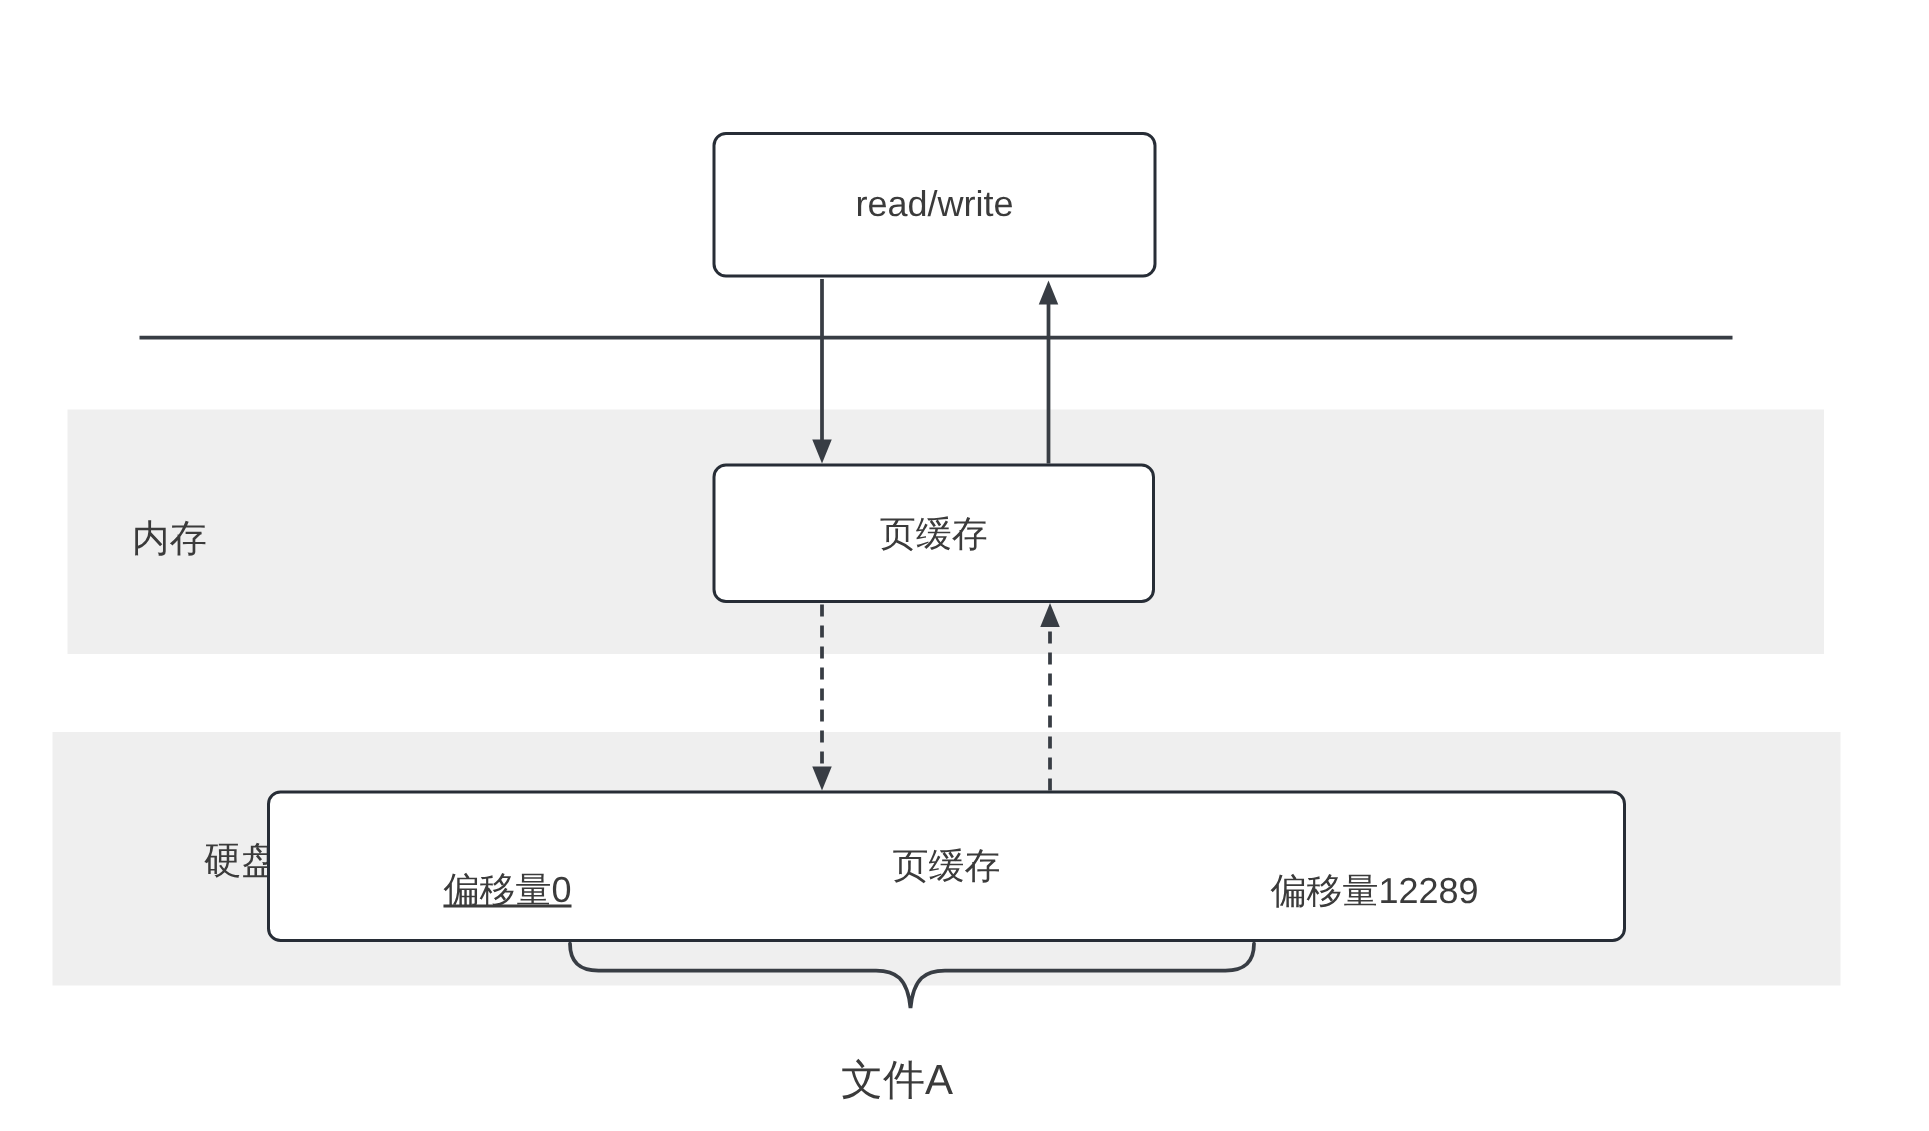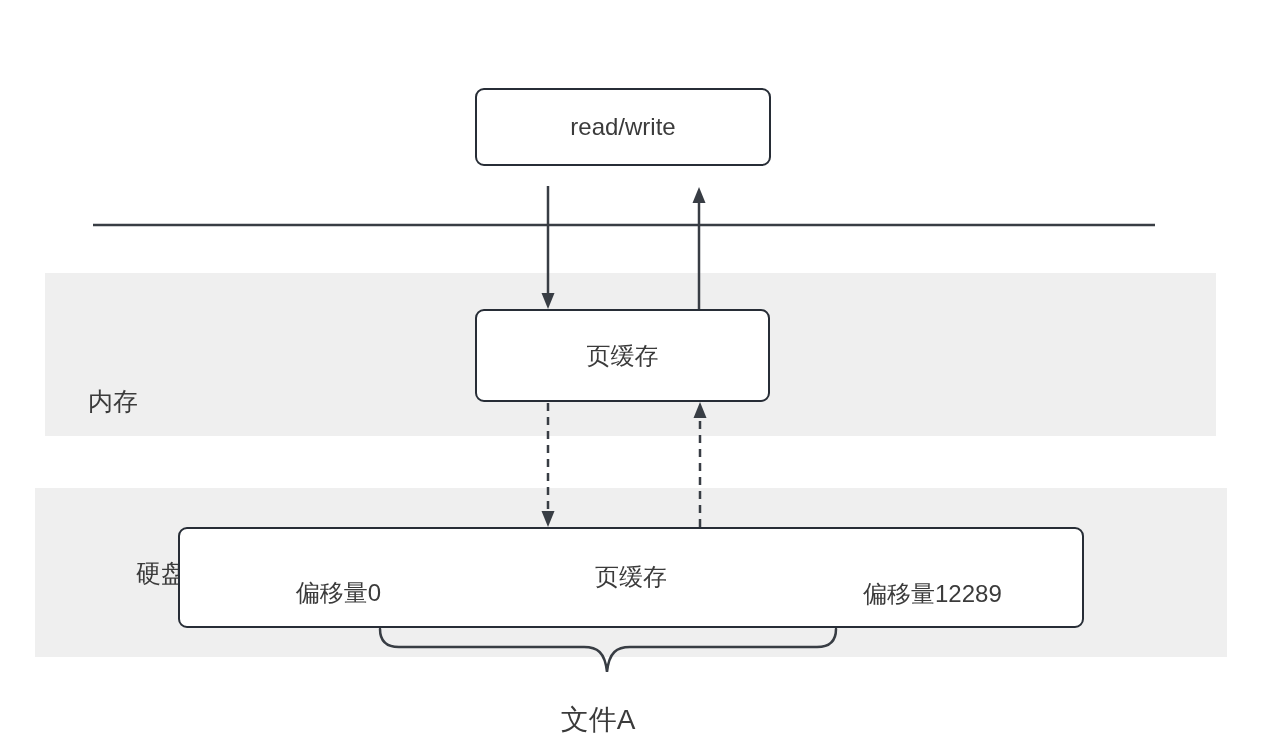--- a/index.html
+++ b/index.html
@@ -22,48 +22,48 @@
   }
   .band-memory { left: 45px;  top: 273px; width: 1171px; height: 163px; }
   .band-disk   { left: 35px;  top: 488px; width: 1192px; height: 169px; }
 
   .band-label {
     position: absolute;
     font-size: 25px;
     color: #3b3b3b;
     white-space: nowrap;
   }
-  .label-memory { left: 88px; top: 342px; margin-top: 43px; }
+  .label-memory { left: 88px; top: 342px; }
   .label-disk   { left: 88px; top: 557px; margin-left: 48px; }
 
   .node {
     position: absolute;
     background: #ffffff;
     border: 2px solid #272d36;
     border-radius: 9px;
     box-sizing: border-box;
     display: flex;
     align-items: center;
     justify-content: center;
     font-size: 24px;
     color: #3b3b3b;
   }
-  .node-readwrite { left: 475px; top: 88px;  width: 296px; height: 78px; }
+  .node-readwrite { left: 475px; top: 88px;  width: 296px; height: 97px; }
   .node-pagecache { left: 475px; top: 309px; width: 295px; height: 93px; }
   .node-diskfile  { left: 178px; top: 527px; width: 906px; height: 101px; }
 
   .disk-text {
     position: absolute;
     font-size: 24px;
     color: #3b3b3b;
     white-space: nowrap;
   }
-  .offset-start { right: 905px; top: 577px; text-align: right; }
+  .offset-start { right: 905px; top: 577px; text-align: right; text-decoration: underline; }
   .disk-center  { left: 631px;  top: 561px; transform: translateX(-50%); }
-  .offset-end   { left: 847px;  top: 578px; margin-left: 16px; }
+  .offset-end   { left: 847px;  top: 578px; }
 
   .file-label {
     position: absolute;
     left: 598px;
     top: 701px;
     transform: translateX(-50%);
     font-size: 28px;
     color: #3b3b3b;
     white-space: nowrap;
   }

